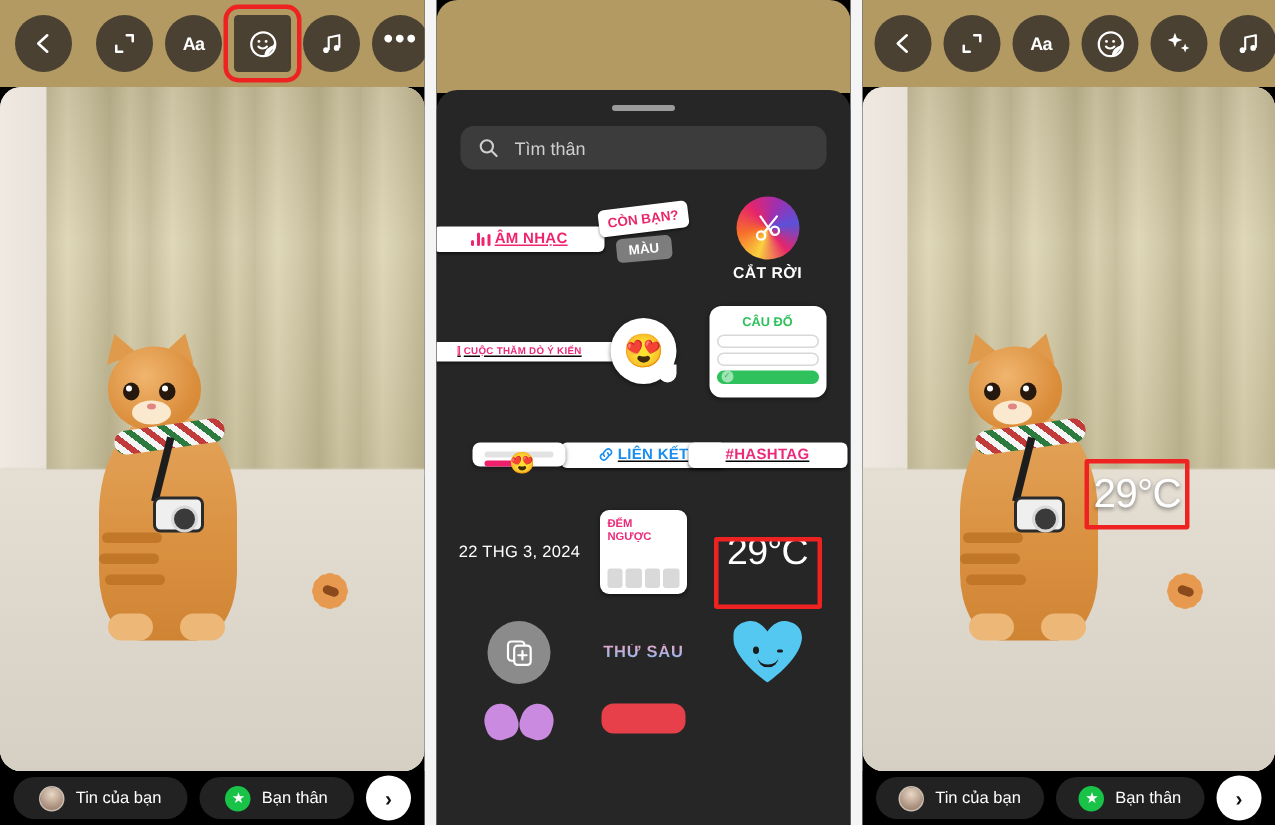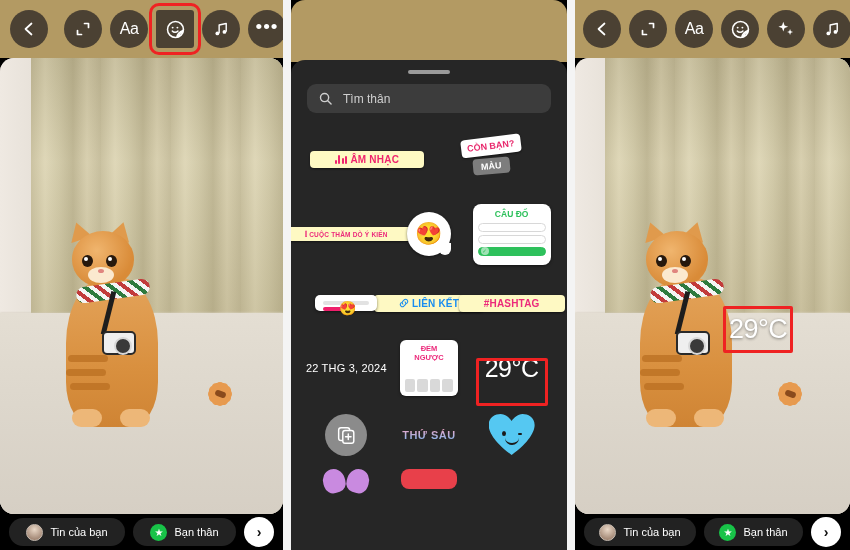--- a/index.html
+++ b/index.html
@@ -115,21 +115,21 @@
     display:flex; align-items:center; gap:8px; padding:0 10px;
     background:#b39a63;
   }
   .toolbar.right-bar{ justify-content:space-between; padding:0 8px; }
   .tool{
     width:38px;height:38px;border-radius:50%;
     background:#4b4133; display:flex;align-items:center;justify-content:center;
     color:#fff; flex:0 0 auto; position:relative;
   }
   .tool svg{ display:block; }
-  .tool .aa{ font-size:16px; font-weight:400; letter-spacing:-.5px; }
+  .tool .aa{ font-size:12px; font-weight:700; letter-spacing:-.5px; }
   .tool .dots{ font-size:19px; line-height:0; letter-spacing:1px; margin-top:-4px;}
   .spacer{ flex:1 1 auto; }
   .hl-box{ outline:3px solid #ef2222; outline-offset:4px; border-radius:3px; }
   .hl-rect{
     position:absolute; border:3px solid #ef2222; border-radius:2px; pointer-events:none;
   }
 
   
   .bottombar{
     position:absolute; left:0; right:0; bottom:0; height:36px;
@@ -165,22 +165,22 @@
   .handle{ width:42px;height:4px;border-radius:2px;background:#9b9b9b;margin:10px auto 0;}
   .searchbar{
     margin:10px 16px 0; height:29px; border-radius:9px; background:#3c3c3c;
     display:flex; align-items:center; gap:11px; padding:0 12px; color:#cfcfcf; font-size:12px;
   }
   .sticker-grid{ padding:14px 14px 0; }
   .srow{ display:flex; align-items:center; justify-content:space-around; margin-bottom:6px; }
   .scell{ display:flex; flex-direction:column; align-items:center; justify-content:center; width:33%; }
 
   .pill{
-    background:#fef9c3; border-radius:4px; padding:3px 25px; font-weight:800;
-    font-size:10px; letter-spacing:.2px; white-space:nowrap; box-shadow:0 1px 2px rgba(0,0,0,.5);
+    background:#ffffff; border-radius:4px; padding:3px 25px; font-weight:800;
+    font-size:10px; letter-spacing:.2px; white-space:nowrap; box-shadow:0 1px 2px rgba(0,0,0,.5);text-decoration:underline;
   }
   .pill.music{ color:#f0246e; display:flex;align-items:center;gap:3px; }
   .bars{ display:inline-flex; align-items:flex-end; gap:1.5px; height:9px;}
   .bars i{ width:2px; background:#f0246e; border-radius:1px;}
   .bars i:nth-child(1){height:4px;} .bars i:nth-child(2){height:9px;}
   .bars i:nth-child(3){height:6px;} .bars i:nth-child(4){height:8px;}
 
   .qa{ position:relative; width:60px;height:44px; }
   .qa .q{
     position:absolute; left:0; top:0; background:#fff; color:#e8276b; font-weight:800;
@@ -233,21 +233,21 @@
   .slider .knob{ position:absolute; left:24px; top:5px; font-size:14px; }
 
   .link{ color:#1a8df0; display:flex;align-items:center;gap:3px; }
   .hash{ color:#ec2a7b; }
 
   .datetxt{ color:#fff; font-weight:400; font-size:11px; letter-spacing:.2px;}
   .countdown{
     background:#fff; border-radius:6px; padding:4px 5px; width:58px;
     box-shadow:0 1px 3px rgba(0,0,0,.5);
   }
-  .countdown .ct{ color:#ec2a7b; font-weight:800; font-size:7.5px; text-align:center; margin-bottom:17px;}
+  .countdown .ct{ color:#ec2a7b; font-weight:800; font-size:7.5px; margin-bottom:17px;}
   .countdown .boxes{ display:flex; gap:2px; }
   .countdown .boxes i{ flex:1; height:13px; background:#d9d9d9; border-radius:2px; }
 
   .temp{
     color:#fff; font-weight:400; font-size:25px; letter-spacing:-.5px;
     font-family:"Liberation Sans", sans-serif;
   }
   .temp.shadow{ text-shadow:0 1px 3px rgba(0,0,0,.45); }
 
   .addbtn{
@@ -408,20 +408,32 @@
                 </span>
               <span>ÂM NHẠC</span>
             </div>
           </div>
           <div class="scell">
             <div class="qa">
               <div class="q">CÒN BẠN?</div>
               <div class="a">MÀU</div>
             </div>
           </div>
+          <div class="scell">
+            <div class="cutout">
+              <div class="circ">
+                <svg width="22" height="22" viewBox="0 0 24 24">
+                  <circle cx="7" cy="17.5" r="3" fill="none" stroke="#fff" stroke-width="1.6"></circle>
+                  <circle cx="17" cy="14" r="3" fill="none" stroke="#fff" stroke-width="1.6"></circle>
+                  <path d="M9 15.4 L18.5 3.5 M15 15.8 L6.5 3.5" fill="none" stroke="#fff" stroke-width="1.6" stroke-linecap="round"></path>
+                </svg>
+              </div>
+              <div class="lbl">CẮT RỜI</div>
+            </div>
+          </div>
         </div>
 
         <div class="srow" style="height:74px;">
           <div class="scell">
             <div class="pill">
               <span class="poll">
                 <span>⫿</span>
                 <span>CUỘC THĂM DÒ Ý KIẾN</span>
               </span>
             </div>

